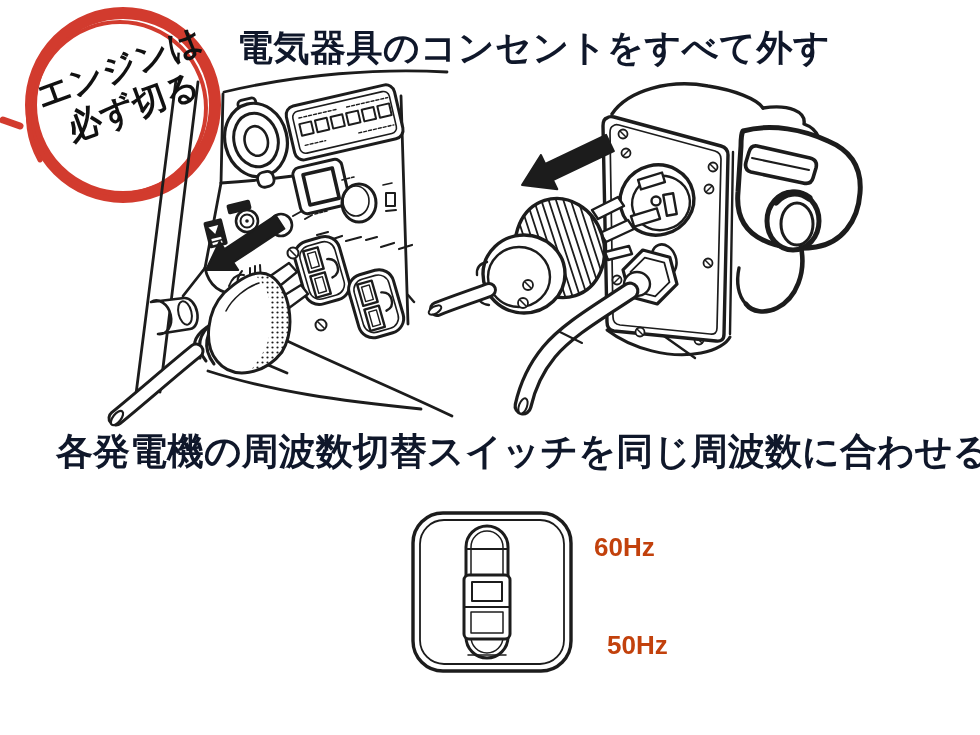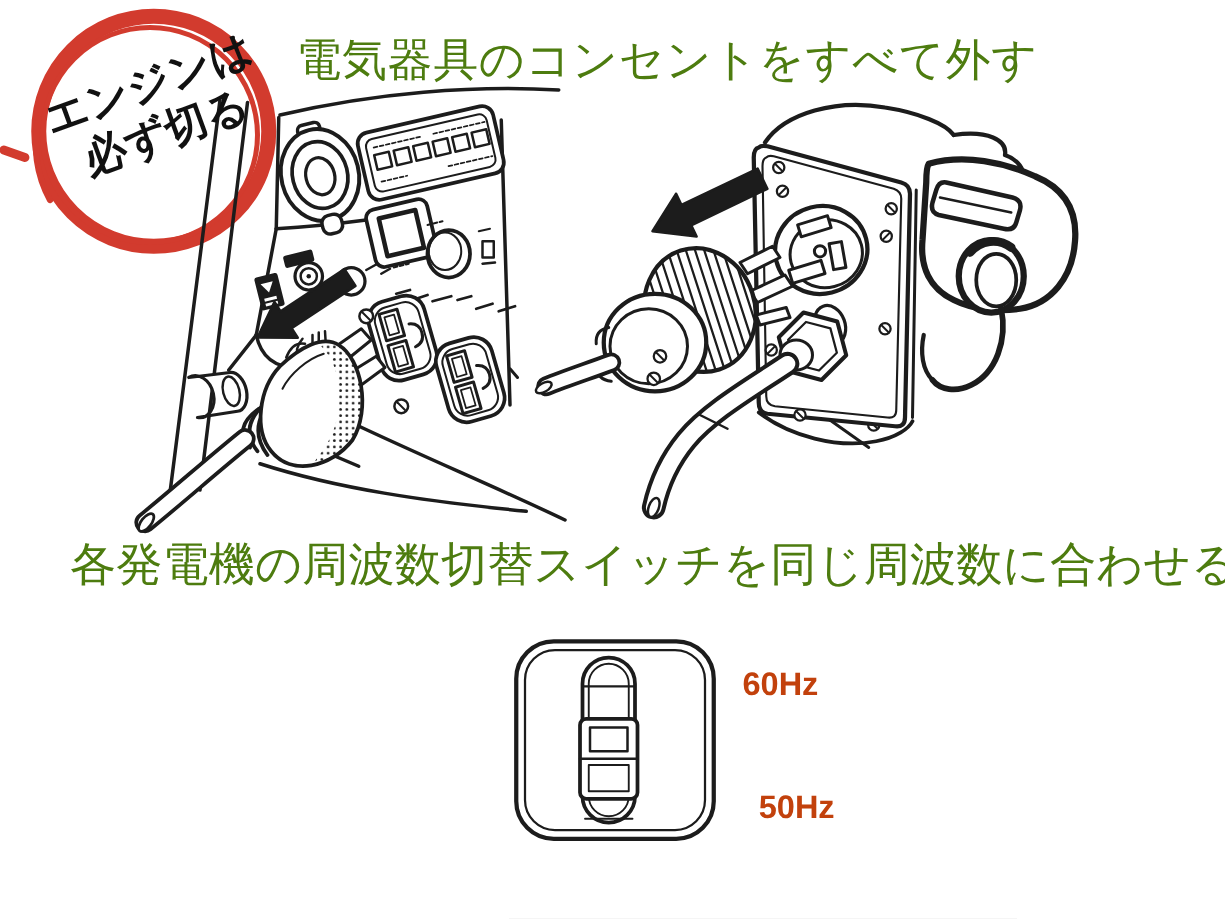--- a/index.html
+++ b/index.html
@@ -2,21 +2,21 @@
 <html><head>
 <meta charset="utf-8">
 <style>
   html,body{margin:0;padding:0;background:#e8e8e8;}
   .canvas{
     position:relative;width:980px;height:735px;background:#ffffff;overflow:hidden;
     font-family:"Liberation Sans","DejaVu Sans",sans-serif;color:#1c1c1c;
   }
   .art{position:absolute;left:0;top:0;}
   .heading{
-    position:absolute;white-space:nowrap;font-weight:normal;color:#4d7c0f;
+    position:absolute;white-space:nowrap;font-weight:bold;color:#0f172a;
     letter-spacing:0.5px;
   }
   #h1{left:237px;top:24px;font-size:36px;}
   #h2{left:56px;top:427px;font-size:37px;letter-spacing:0;}
   .stamp-text{
     position:absolute;left:28px;top:46px;width:196px;
     transform:rotate(-20deg);transform-origin:50% 50%;
     text-align:center;font-size:34px;line-height:41px;font-weight:bold;color:#111;
   }
   .freq-label{position:absolute;font-size:26px;font-weight:bold;color:#c2410c;white-space:nowrap;}

